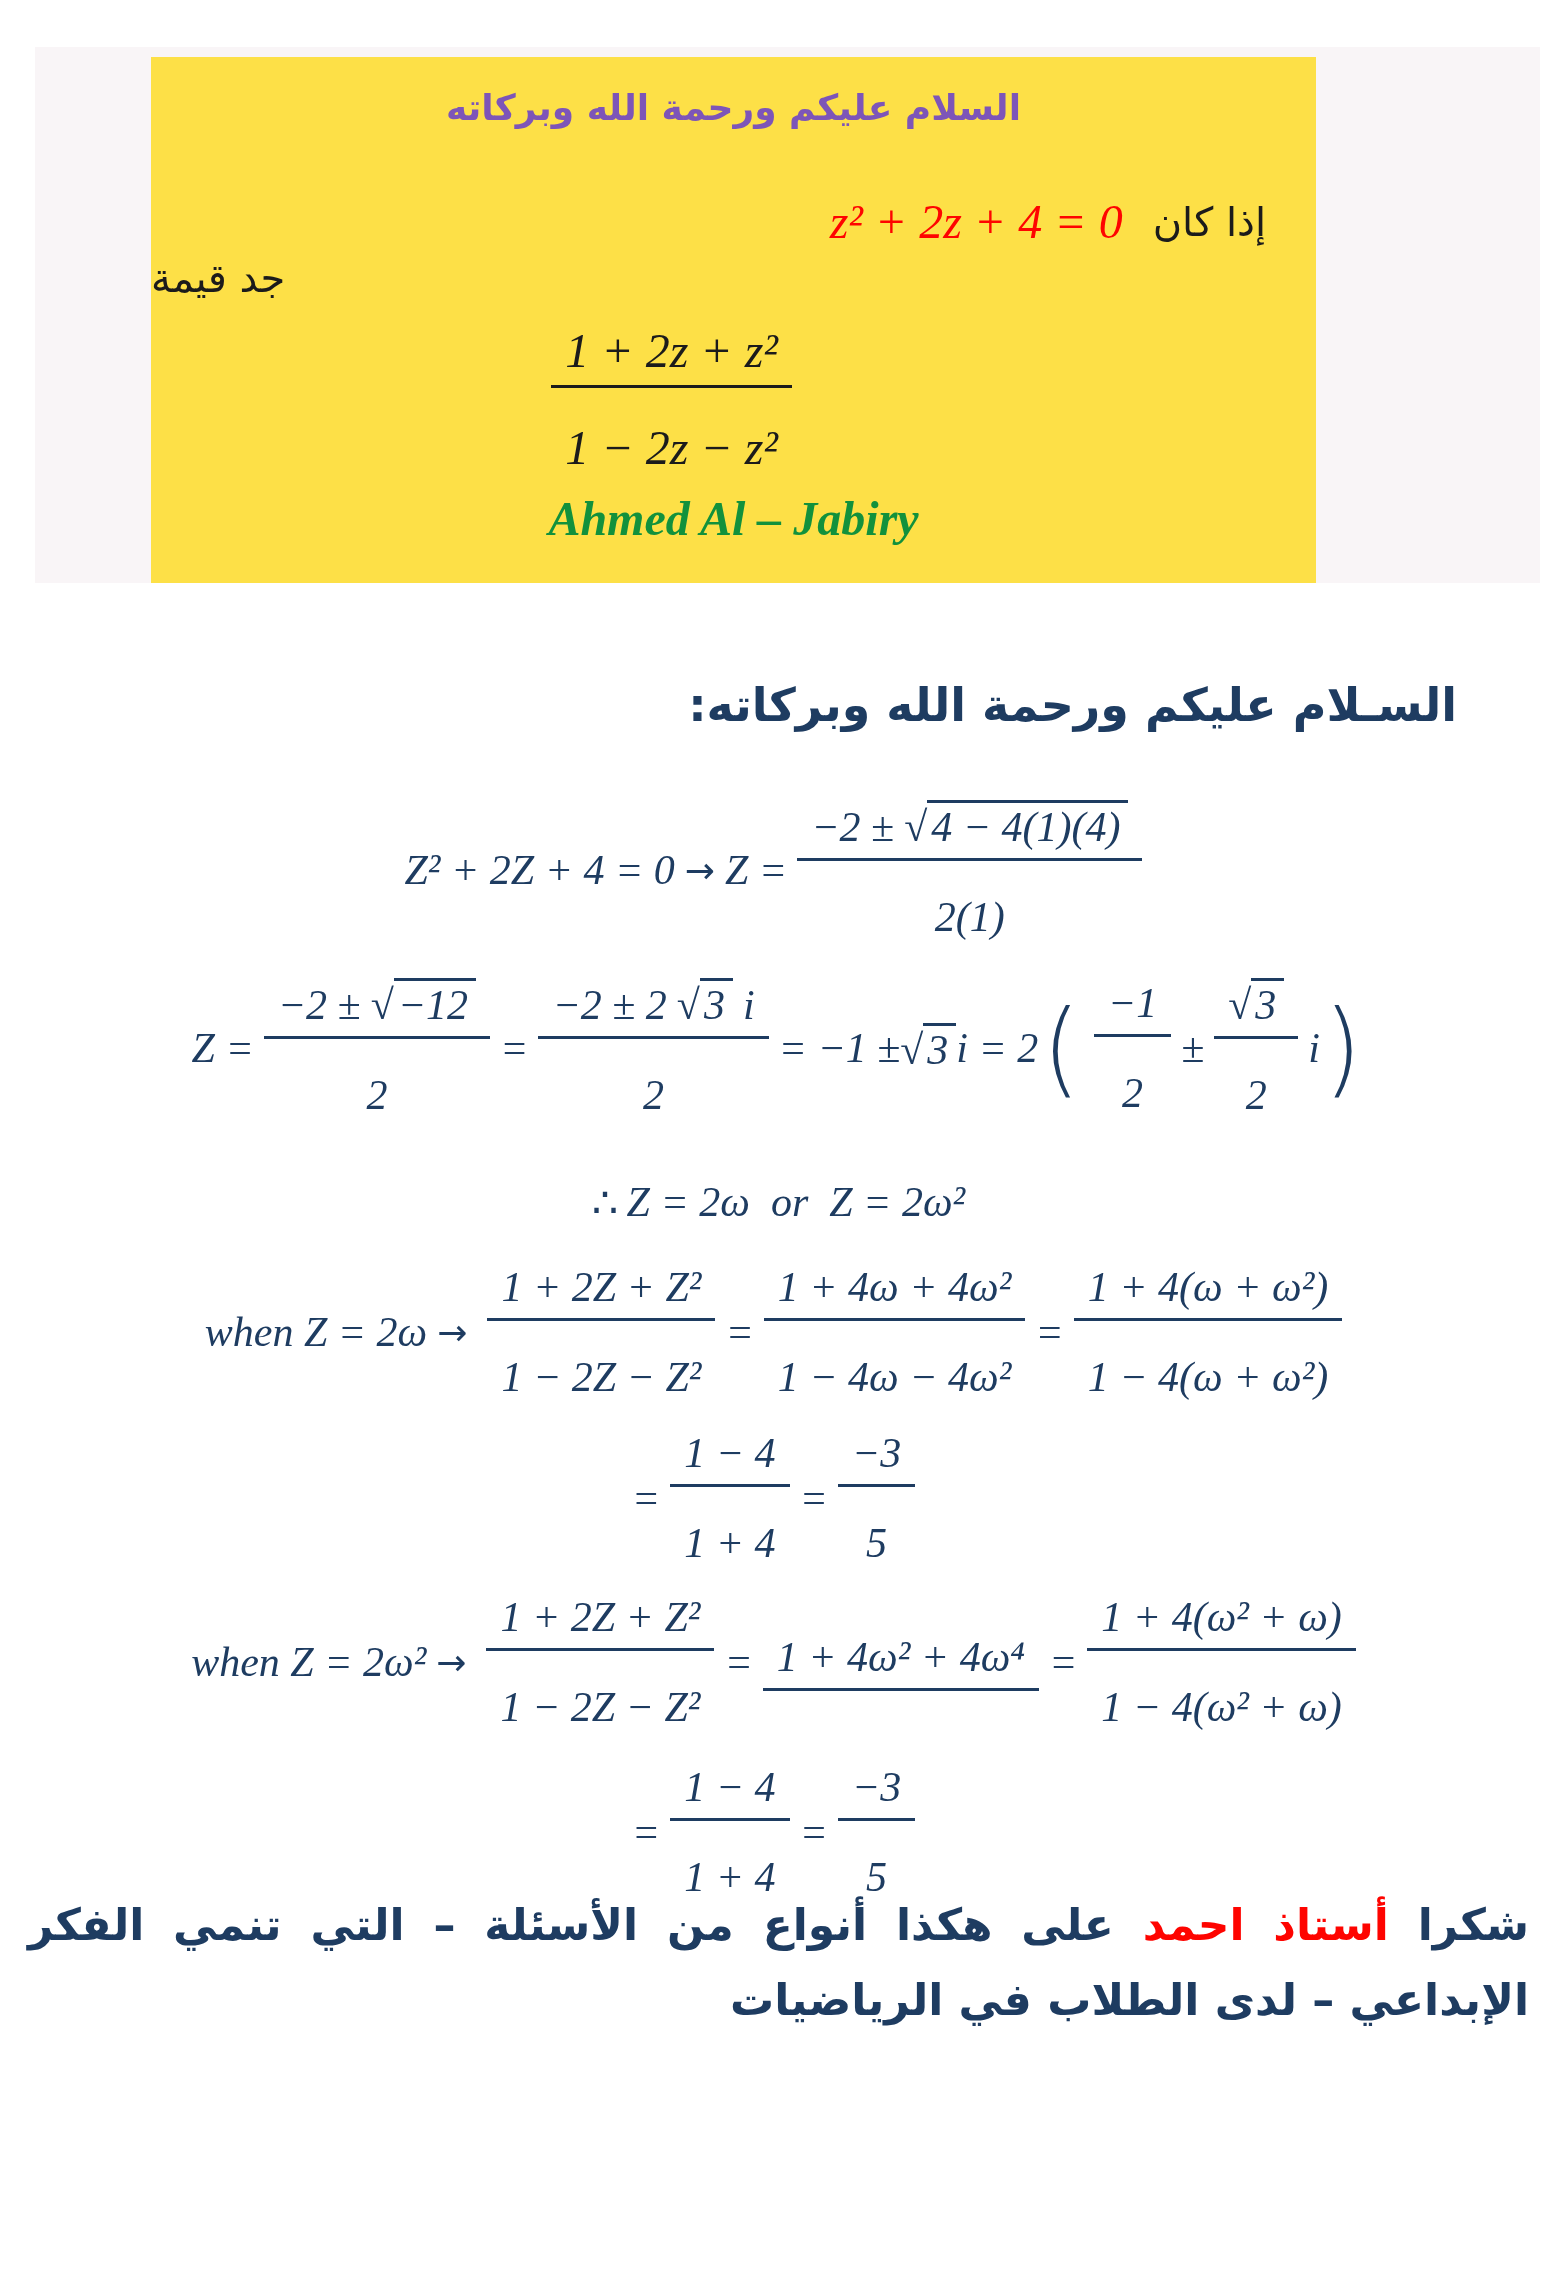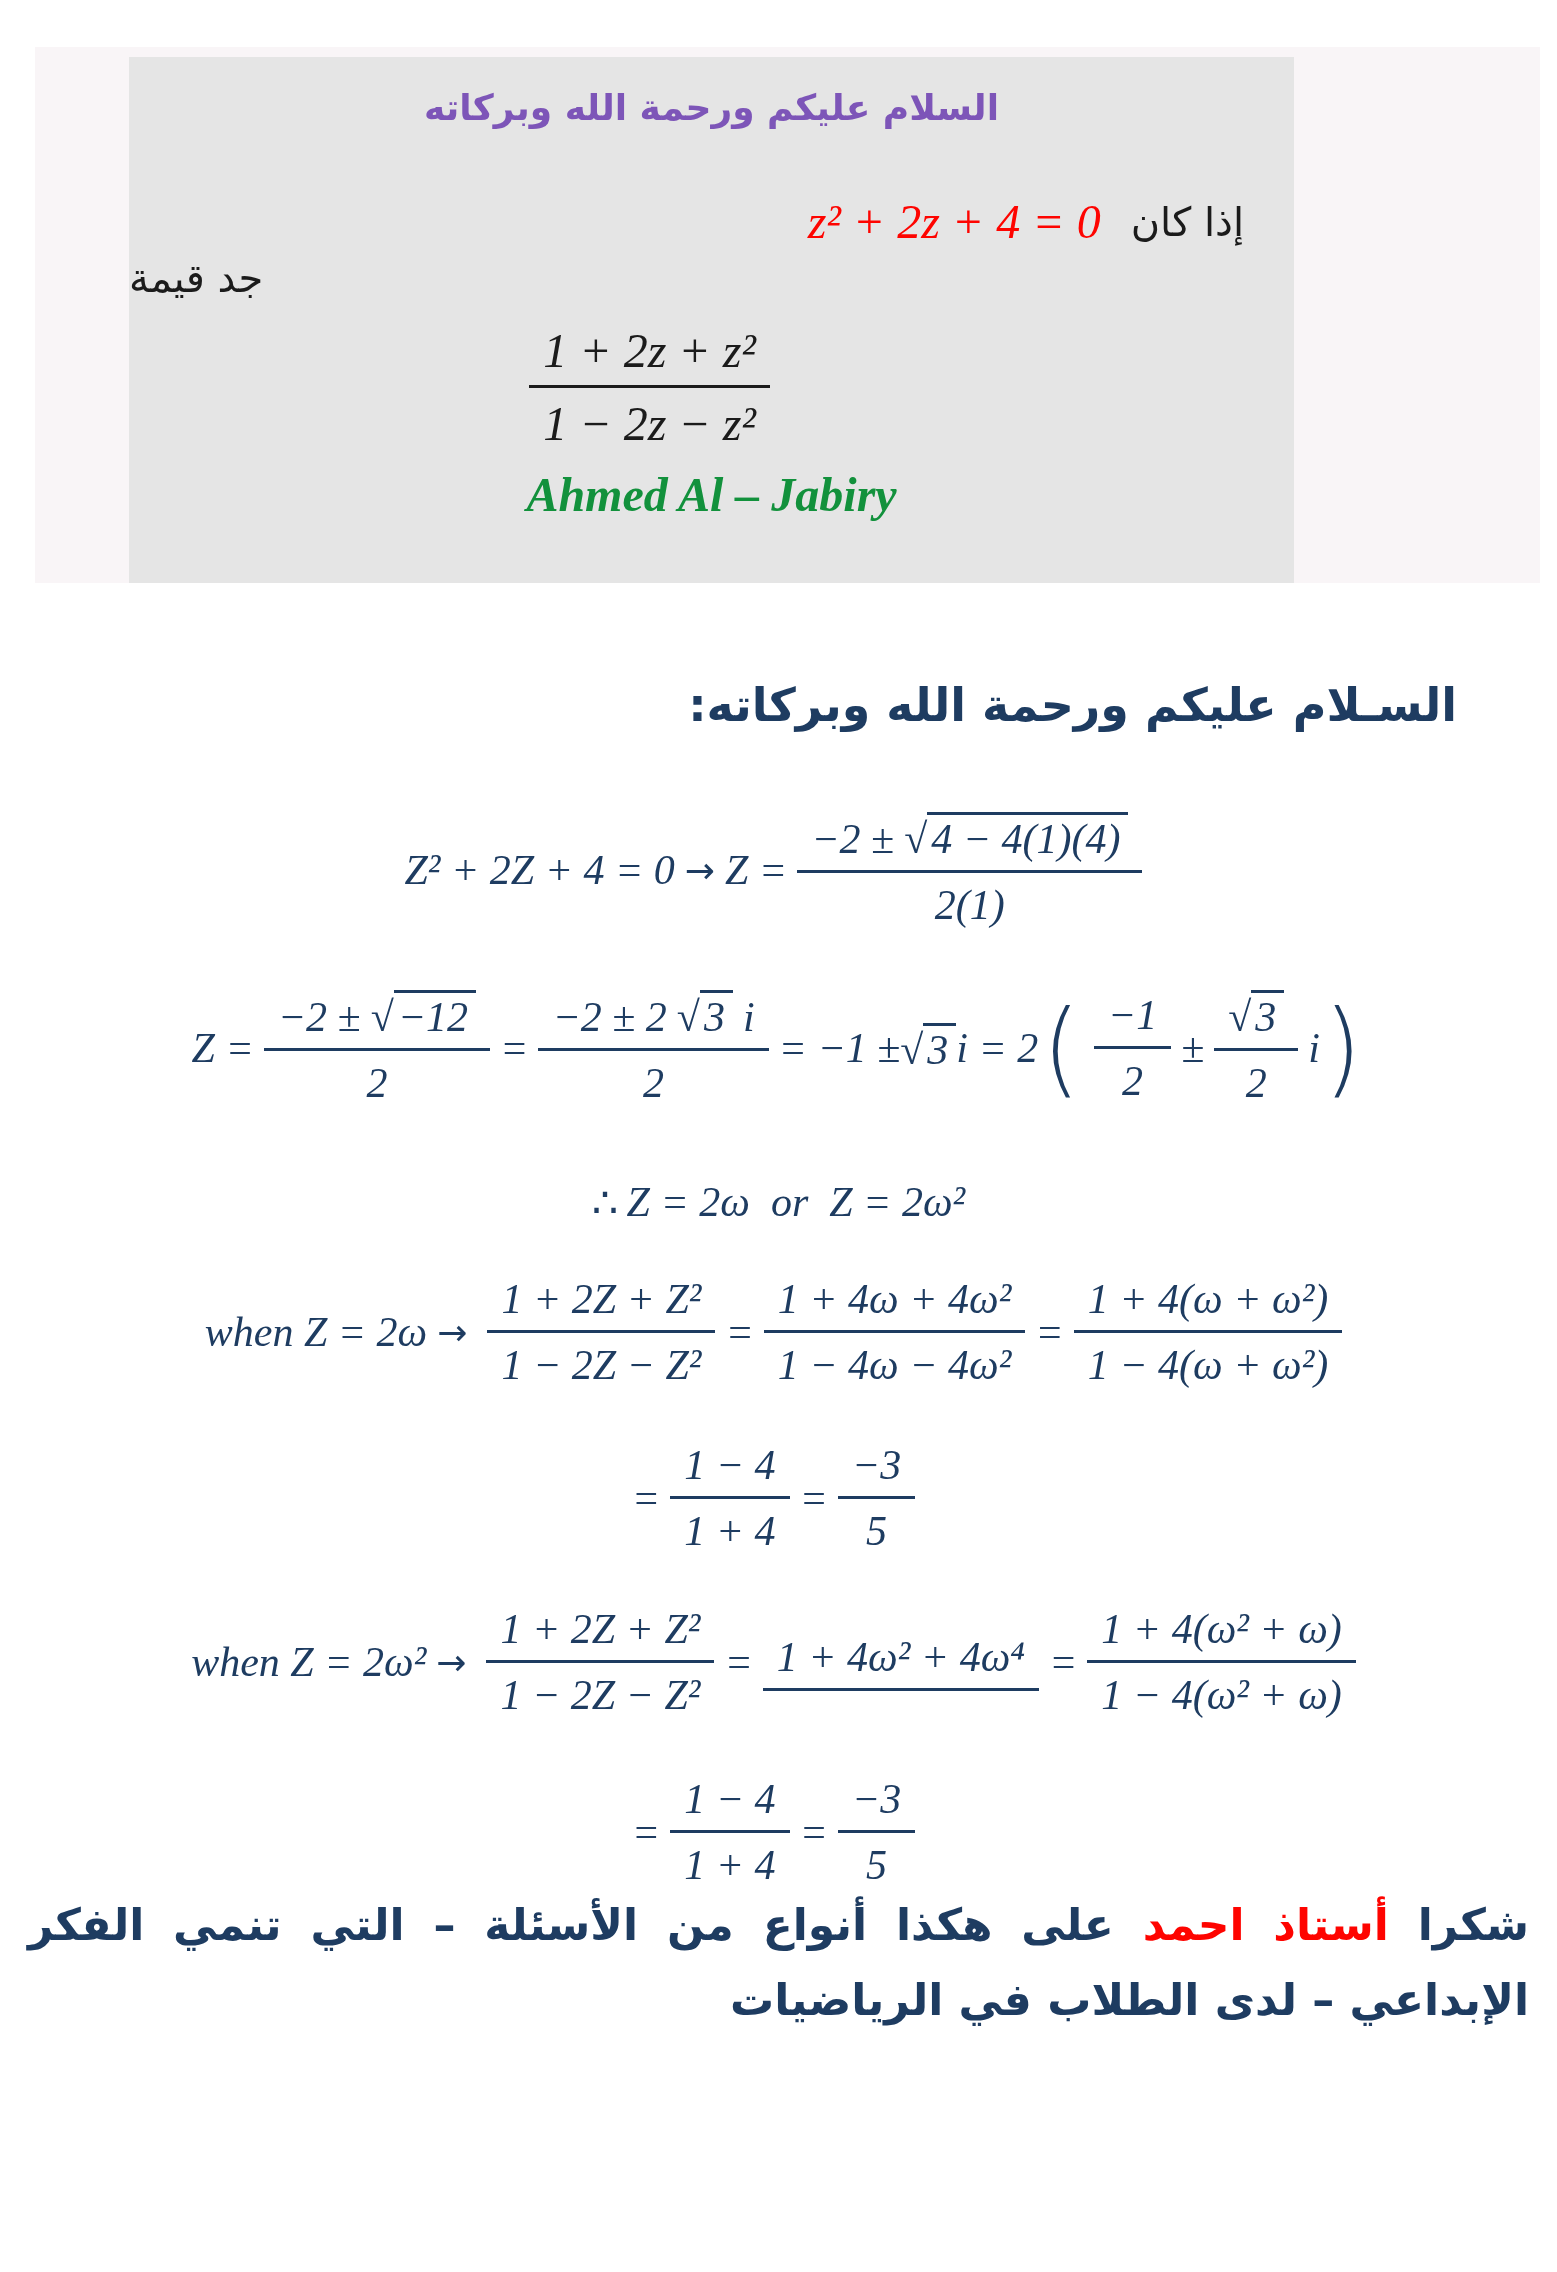--- a/index.html
+++ b/index.html
@@ -10,35 +10,35 @@
   html,body{margin:0;padding:0;}
   body{
     width:1557px;height:2272px;position:relative;overflow:hidden;
     background:var(--page_bg);
     font-family:"DejaVu Sans","Liberation Sans",sans-serif;
   }
   .page{position:absolute;inset:0;}
 
   
   .qcard{position:absolute;left:35px;top:47px;width:1505px;height:536px;background:var(--card_bg);}
-  .qinner{position:absolute;left:94px;top:10px;width:1165px;height:526px;background:#e5e5e5;}
+  .qinner{position:absolute;left:116px;top:10px;width:1165px;height:526px;background:#fde047;}
   .qgreeting{margin-top:30px;text-align:center;font-weight:bold;font-size:36px;color:var(--purple);
              font-family:"DejaVu Sans","Liberation Sans",sans-serif;}
   .qrow{margin-top:66px;display:flex;justify-content:flex-end;align-items:center;gap:30px;padding-right:50px;}
   .mathface{font-family:"Liberation Serif","DejaVu Serif","DejaVu Sans",serif;font-style:italic;}
   .qeq{font-size:48px;color:var(--red);}
   .qif,.qfind{font-size:40px;color:var(--ink);direction:rtl;}
   .qfind{text-align:left;padding-right:50px;margin-top:6px;}
   .qfracwrap{margin-top:22px;display:flex;justify-content:center;transform:translateX(-62px);}
   .qfrac{font-size:48px;color:var(--ink);}
   .qsig{margin-top:16px;text-align:center;font-weight:bold;font-size:48px;color:var(--green);
         font-family:"Liberation Serif","DejaVu Serif",serif;font-style:italic;}
 
   
-  .frac{display:inline-flex;flex-direction:column;align-items:center;margin:0 10px;}
+  .frac{display:inline-flex;flex-direction:column;align-items:center;margin:0 10px;gap:24px;}
   .frac>.num{display:flex;align-items:baseline;justify-content:center;gap:10px;
              border-bottom:3px solid currentColor;padding:0 14px 7px;}
   .frac>.den{display:flex;align-items:baseline;justify-content:center;gap:10px;padding:8px 14px 0;text-align:right;}
   .sqrt{display:inline-flex;align-items:baseline;}
   .sqrt>.sign{font-style:normal;}
   .sqrt>.body{border-top:3px solid currentColor;padding:2px 8px 0 4px;line-height:1.08;}
   .tok{white-space:pre;}
   .arrow{font-style:normal;font-family:"DejaVu Sans",sans-serif;font-size:36px;margin:0 10px;}
   .therefore{font-style:normal;font-family:"DejaVu Sans",sans-serif;margin-right:8px;}
   .bp{font-style:normal;font-weight:300;font-size:96px;line-height:0;display:inline-block;

